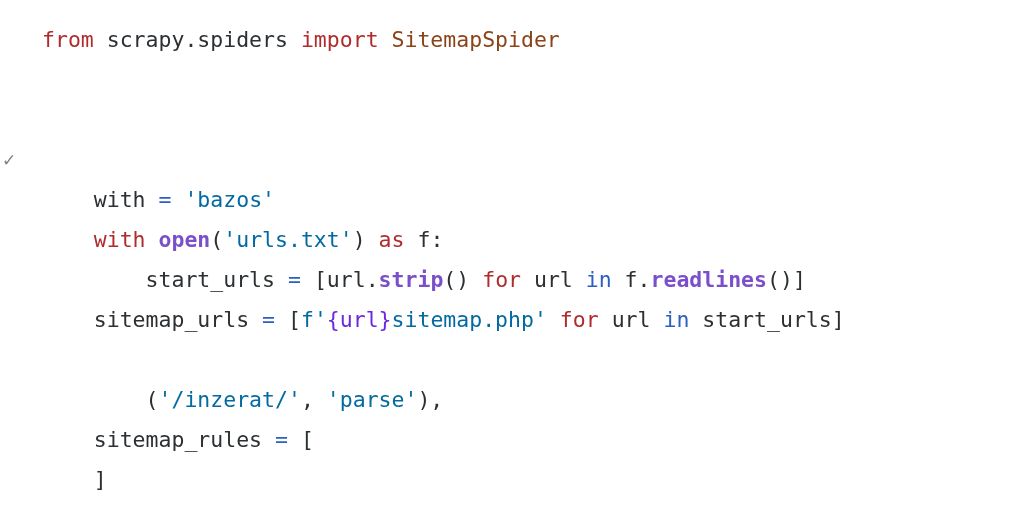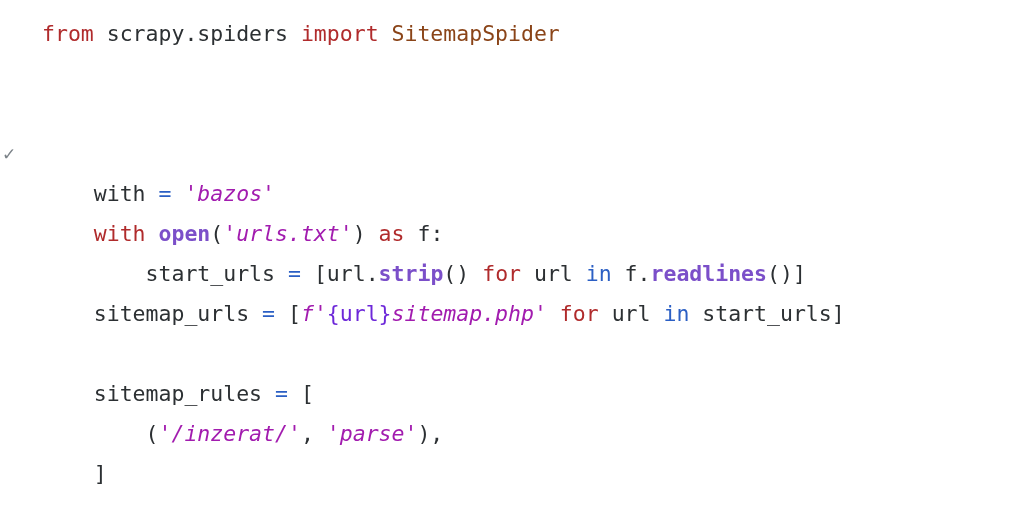--- a/index.html
+++ b/index.html
@@ -17,21 +17,21 @@
   #editor {
     position: relative;
     width: 1022px;
     height: 516px;
     background: #ffffff;
     padding: 0;
   }
 
   .code-lines {
     position: absolute;
-    top: 14px;
+    top: 20px;
     left: 0;
     right: 0;
   }
 
   .code-line {
     position: relative;
     height: 40px;
     line-height: 40px;
     white-space: pre;
     font-family: "DejaVu Sans Mono", "Liberation Mono", monospace;
@@ -55,36 +55,36 @@
     user-select: none;
   }
 
   .code-text { display: inline; }
 
   
   .tok-kw       { color: #b02b2c; }
   .tok-plain    { color: #2c3033; }
   .tok-class    { color: #8a4418; }
   .tok-builtin  { color: #7b4fc9; font-weight: bold; }
-  .tok-str      { color: #a21caf; font-style: italic; }
+  .tok-str      { color: #0369a1; }
   .tok-op       { color: #2b5fc4; }
   .tok-interp   { color: #6d28d9; }
   .tok-punct    { color: #2c3033; }
 </style>
 </head>
 <body>
 
 <div id="editor">
   <div class="code-lines">
       <div class="code-line"><span class="code-text"><span class="tok-kw">from</span><span class="tok-plain"> </span><span class="tok-plain">scrapy.spiders</span><span class="tok-plain"> </span><span class="tok-kw">import</span><span class="tok-plain"> </span><span class="tok-class">SitemapSpider</span></span></div>
       <div class="code-line"><span class="code-text"></span></div>
       <div class="code-line"><span class="code-text"></span></div>
       <div class="code-line"><span class="gutter-mark">✓</span></div>
       <div class="code-line"><span class="code-text"><span class="tok-plain">    </span><span class="tok-plain">with</span><span class="tok-plain"> </span><span class="tok-op">=</span><span class="tok-plain"> </span><span class="tok-str">'bazos'</span></span></div>
       <div class="code-line"><span class="code-text"><span class="tok-plain">    </span><span class="tok-kw">with</span><span class="tok-plain"> </span><span class="tok-builtin">open</span><span class="tok-punct">(</span><span class="tok-str">'urls.txt'</span><span class="tok-punct">)</span><span class="tok-plain"> </span><span class="tok-kw">as</span><span class="tok-plain"> </span><span class="tok-plain">f:</span></span></div>
       <div class="code-line"><span class="code-text"><span class="tok-plain">        </span><span class="tok-plain">start_urls</span><span class="tok-plain"> </span><span class="tok-op">=</span><span class="tok-plain"> </span><span class="tok-plain">[url.</span><span class="tok-builtin">strip</span><span class="tok-punct">()</span><span class="tok-plain"> </span><span class="tok-kw">for</span><span class="tok-plain"> url </span><span class="tok-op">in</span><span class="tok-plain"> f.</span><span class="tok-builtin">readlines</span><span class="tok-punct">()]</span></span></div>
       <div class="code-line"><span class="code-text"><span class="tok-plain">    </span><span class="tok-plain">sitemap_urls</span><span class="tok-plain"> </span><span class="tok-op">=</span><span class="tok-plain"> </span><span class="tok-punct">[</span><span class="tok-str">f'</span><span class="tok-interp">{url}</span><span class="tok-str">sitemap.php'</span><span class="tok-plain"> </span><span class="tok-kw">for</span><span class="tok-plain"> url </span><span class="tok-op">in</span><span class="tok-plain"> start_urls]</span></span></div>
       <div class="code-line"><span class="code-text"></span></div>
+      <div class="code-line"><span class="code-text"><span class="tok-plain">        </span><span class="tok-punct">(</span><span class="tok-str">'/inzerat/'</span><span class="tok-punct">, </span><span class="tok-str">'parse'</span><span class="tok-punct">),</span></span></div>
       <div class="code-line"><span class="code-text"><span class="tok-plain">    </span><span class="tok-plain">sitemap_rules</span><span class="tok-plain"> </span><span class="tok-op">=</span><span class="tok-plain"> </span><span class="tok-punct">[</span></span></div>
-      <div class="code-line"><span class="code-text"><span class="tok-plain">        </span><span class="tok-punct">(</span><span class="tok-str">'/inzerat/'</span><span class="tok-punct">, </span><span class="tok-str">'parse'</span><span class="tok-punct">),</span></span></div>
       <div class="code-line"><span class="code-text"><span class="tok-plain">    </span><span class="tok-punct">]</span></span></div>
     </div>
 </div>
 
 </body></html>

